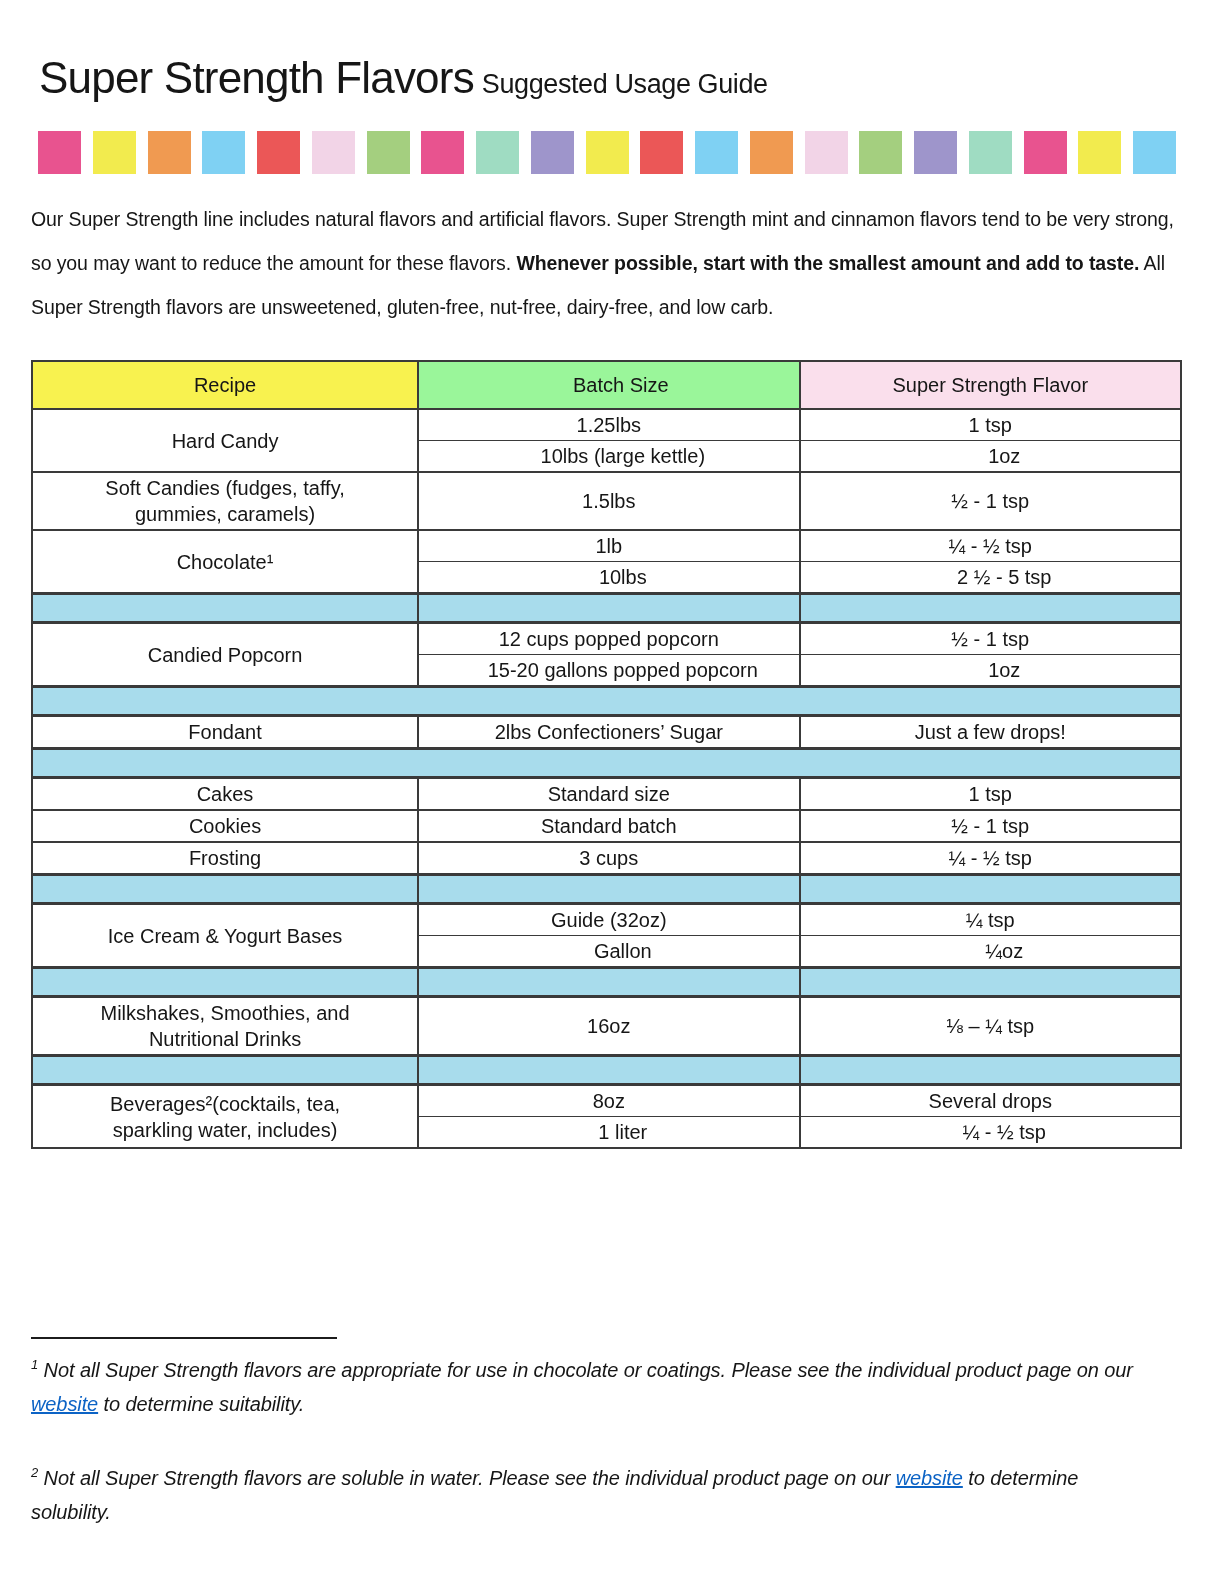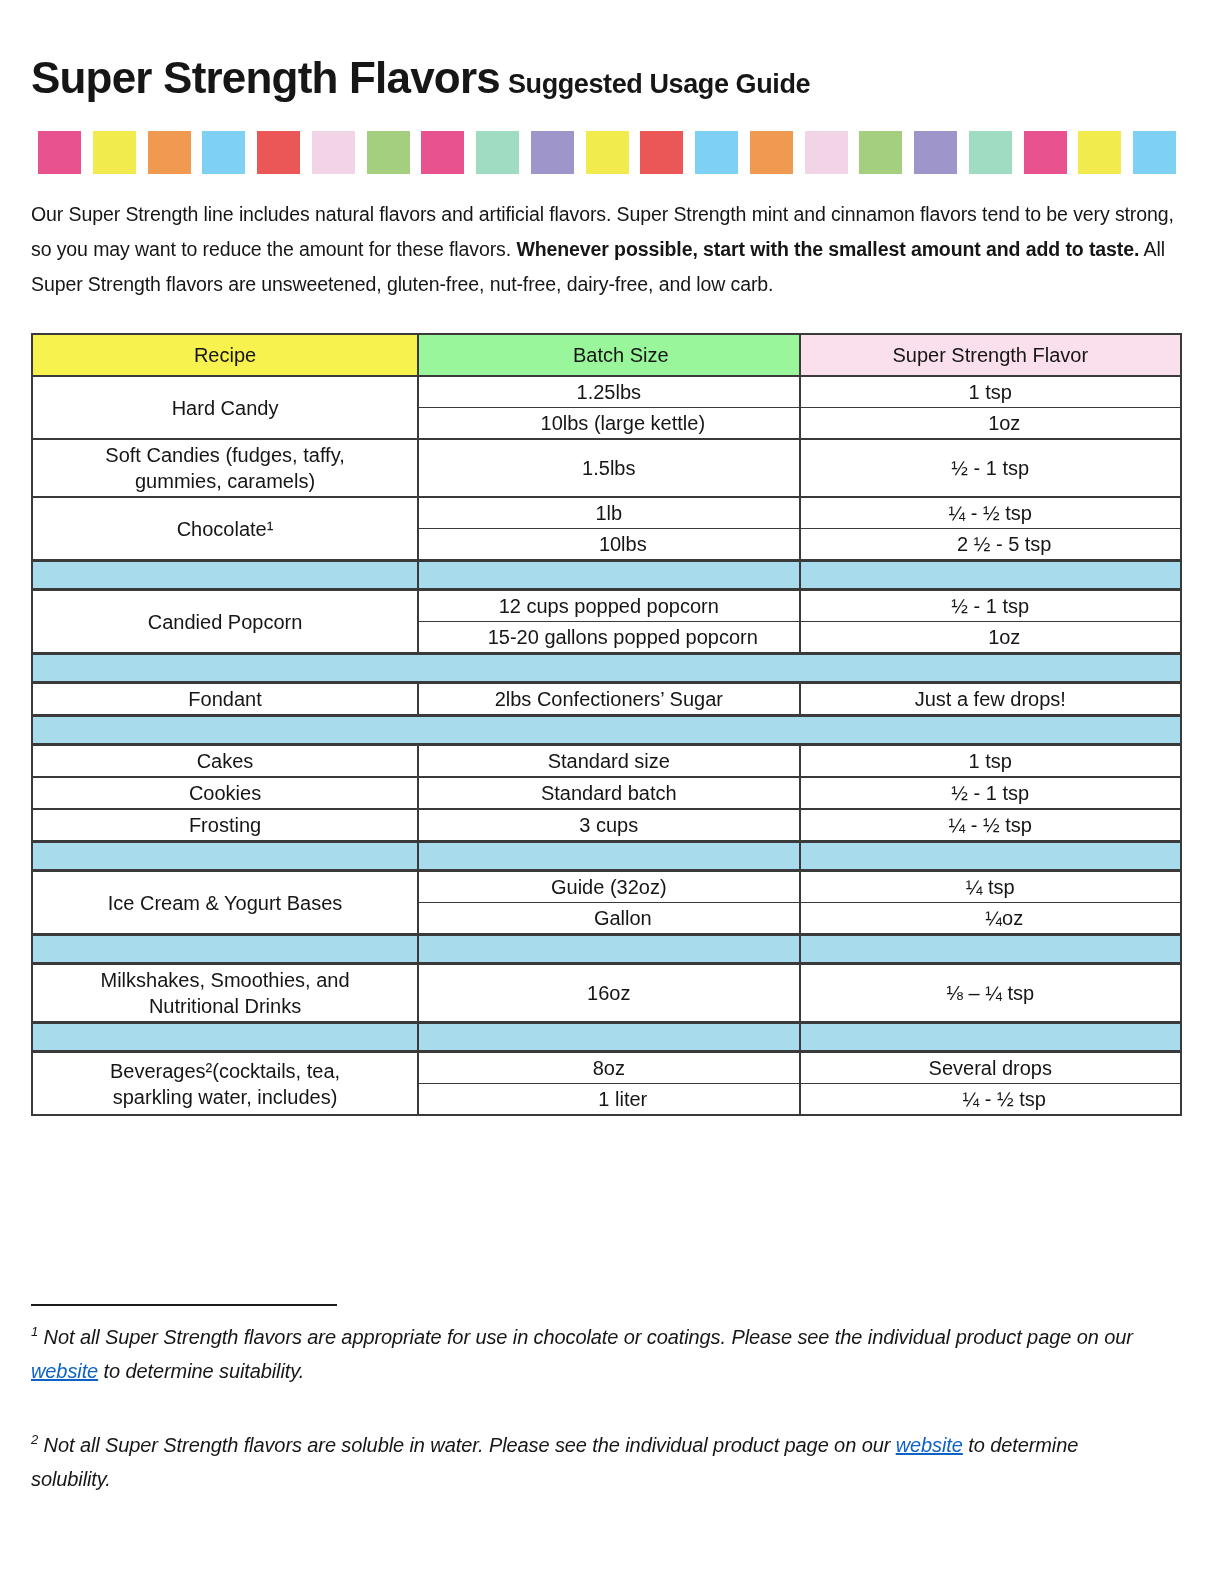--- a/index.html
+++ b/index.html
@@ -6,53 +6,53 @@
   html, body { margin: 0; padding: 0; }
   body {
     width: 1214px; height: 1594px; overflow: hidden;
     background: #ffffff; color: #161616;
     font-family: "Liberation Sans", "DejaVu Sans", sans-serif;
   }
   .page { padding: 0 31px; }
 
   
   .title {
-    margin: 52px 0 0 0;
-    font-size: 44px; font-weight: 700; letter-spacing: -0.8px;
+    margin: 52px 0 0 8px;
+    font-size: 44px; font-weight: 400; letter-spacing: -0.8px;
     line-height: 52px; white-space: nowrap;
   }
   .title .subtitle { font-size: 27px; letter-spacing: -0.4px; margin-left: 8px; }
 
   
   .stripe {
     margin-top: 21px; height: 43px; padding: 0 7px;
     display: flex; justify-content: space-between; align-items: center;
   }
   .stripe .sq { width: 43px; height: 43px; flex: 0 0 auto; }
 
   
   .intro {
     margin: 23px 0 0 0; max-width: 1152px;
-    font-size: 19.5px; line-height: 35px; letter-spacing: -0.1px;
+    font-size: 19.5px; line-height: 44px; letter-spacing: -0.1px;
   }
 
   
   .usage-table {
     margin-top: 31px; width: 1151px; border-collapse: collapse;
     table-layout: fixed; font-size: 20px;
   }
   .usage-table col.c1 { width: 33.6%; }
   .usage-table col.c2 { width: 33.2%; }
   .usage-table col.c3 { width: 33.2%; }
   .usage-table th, .usage-table td {
     border: 2px solid var(--border, #3a3a3a);
     text-align: center; vertical-align: middle;
     font-weight: normal; padding: 2px 8px; line-height: 26px;
   }
-  tr.hdr th { height: 42px; }
+  tr.hdr th { height: 48px; }
   tr.std td { height: 31px; }
   tr.t56 td { height: 55px; }
   tr.t60 td { height: 59px; }
   th.h-recipe { background: var(--yellow, #f8f24f); }
   th.h-batch  { background: var(--green, #9af69a); padding-left: 32px; }
   th.h-flavor { background: var(--pink, #fadfec); margin-top: 36px; }
   tr.spacer td {
     background: var(--blue, #a8dcec); height: 29px;
     border-top-width: 3px; border-bottom-width: 3px;
   }

